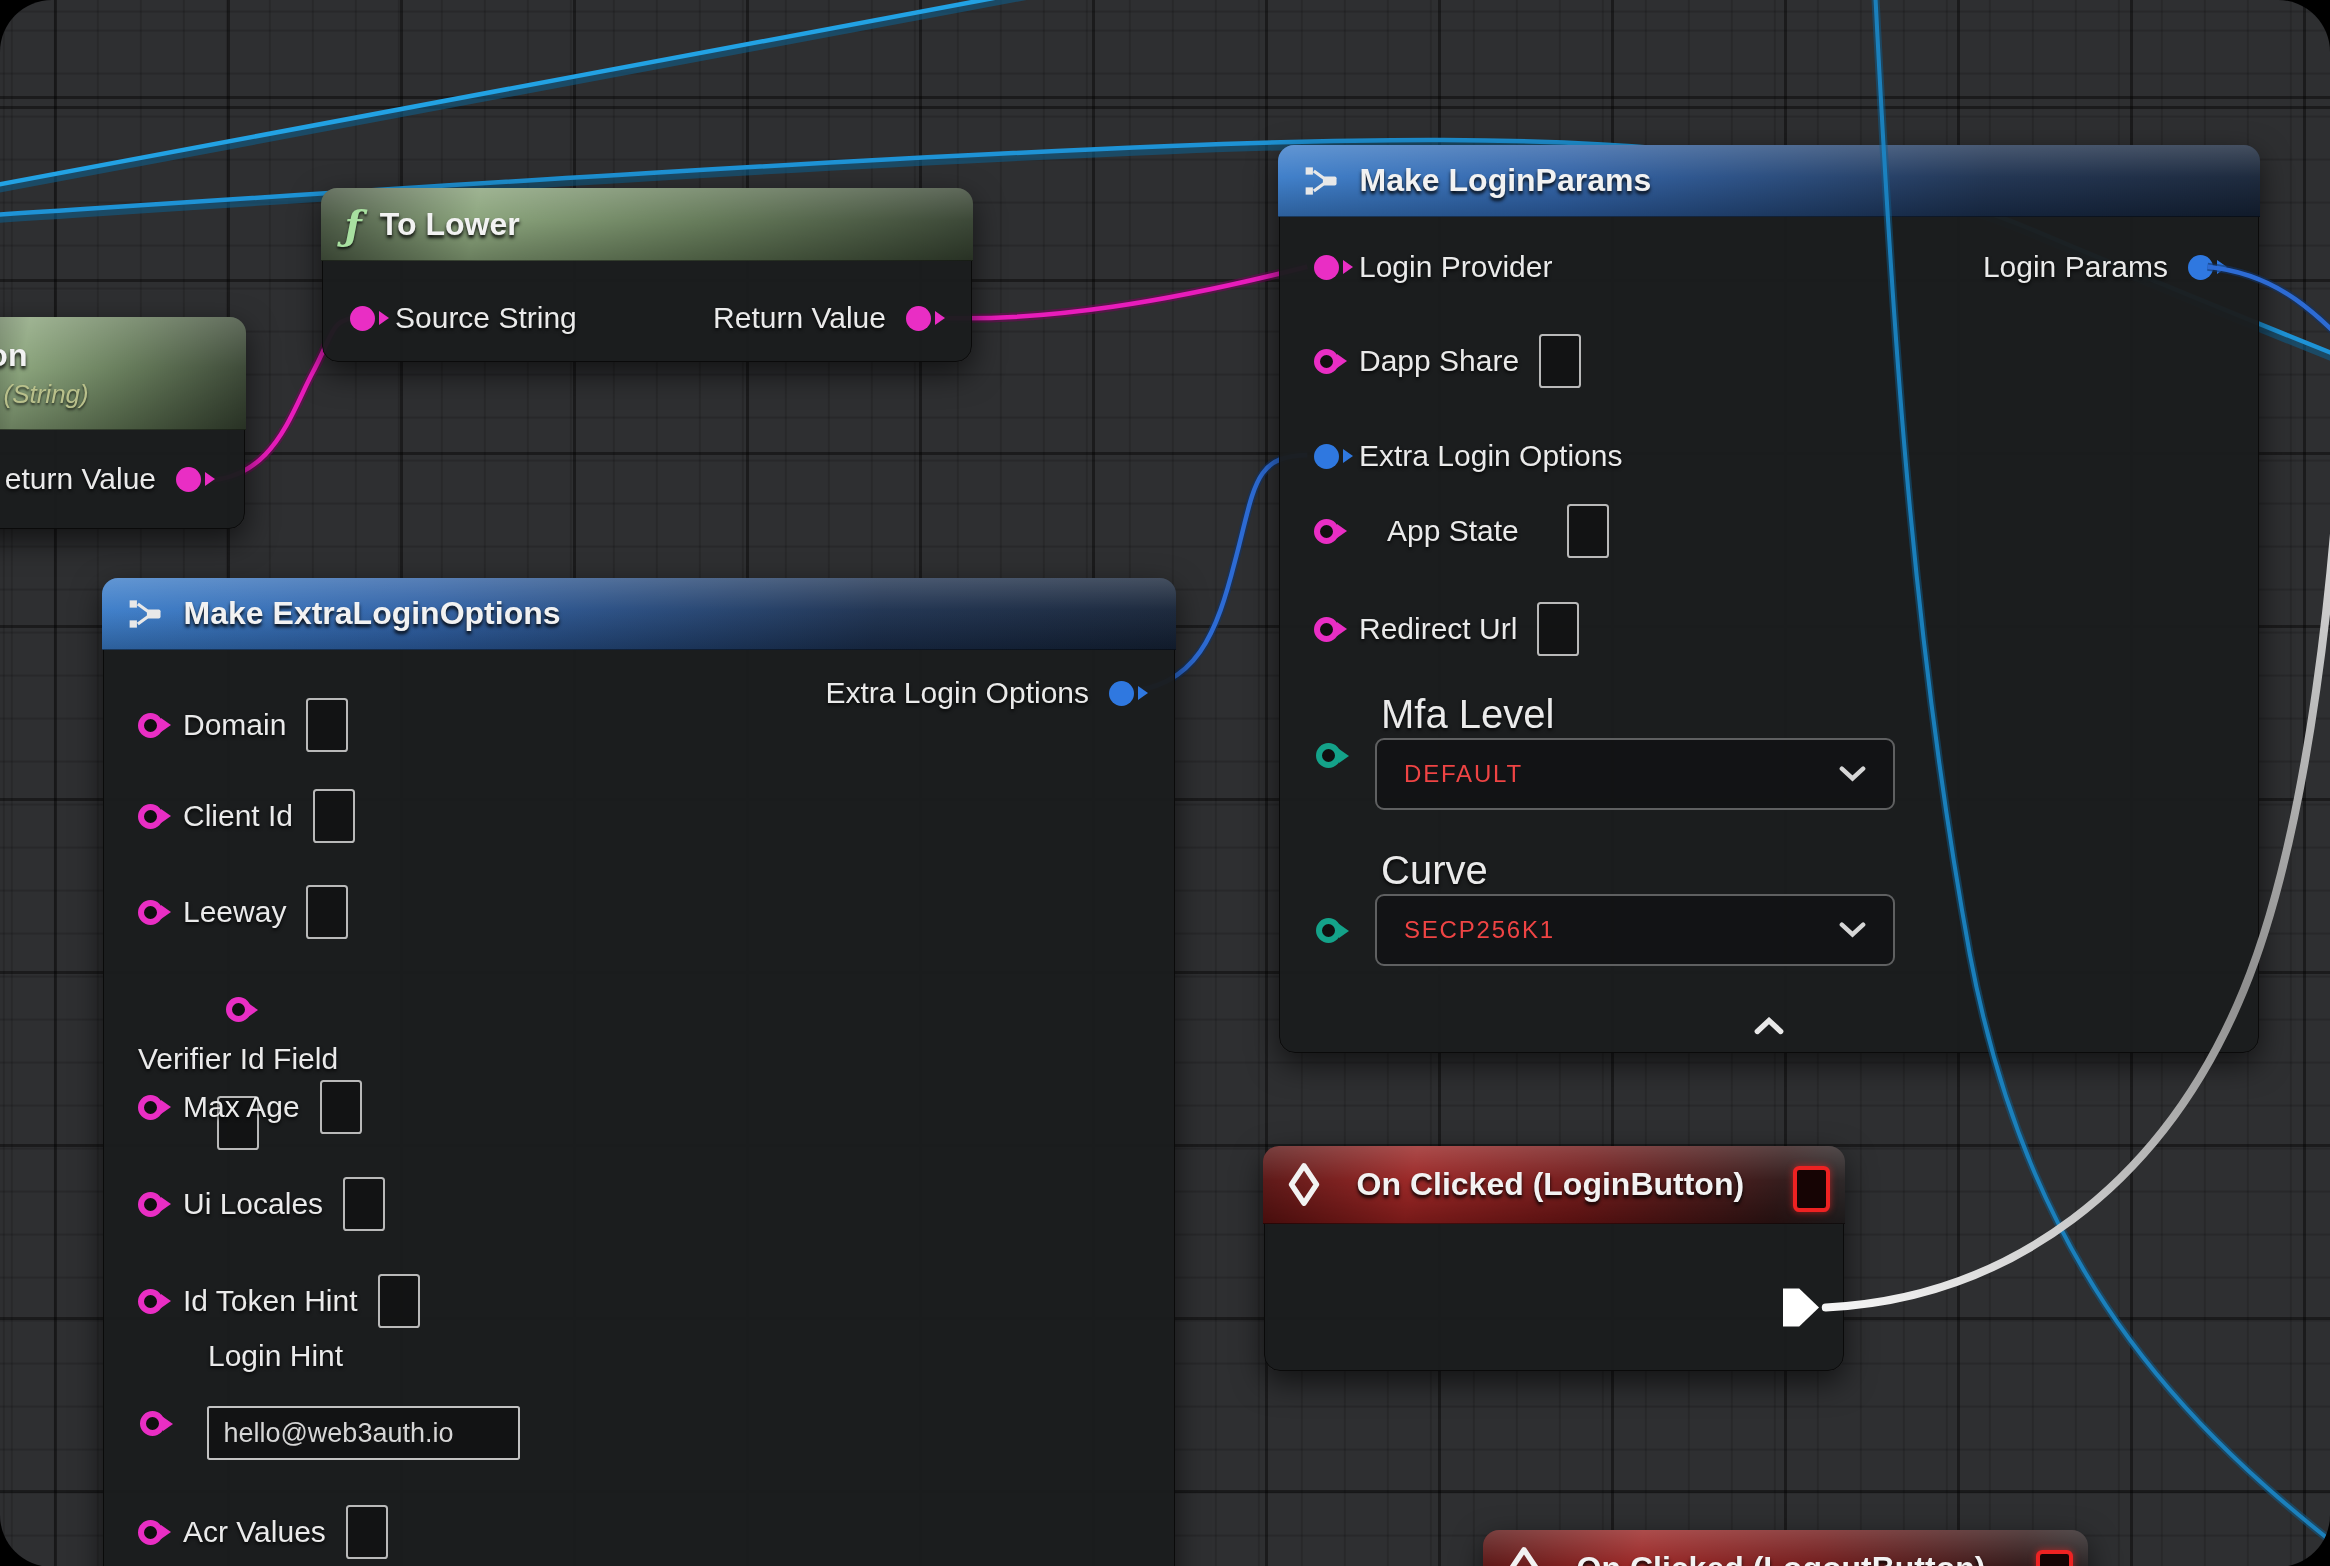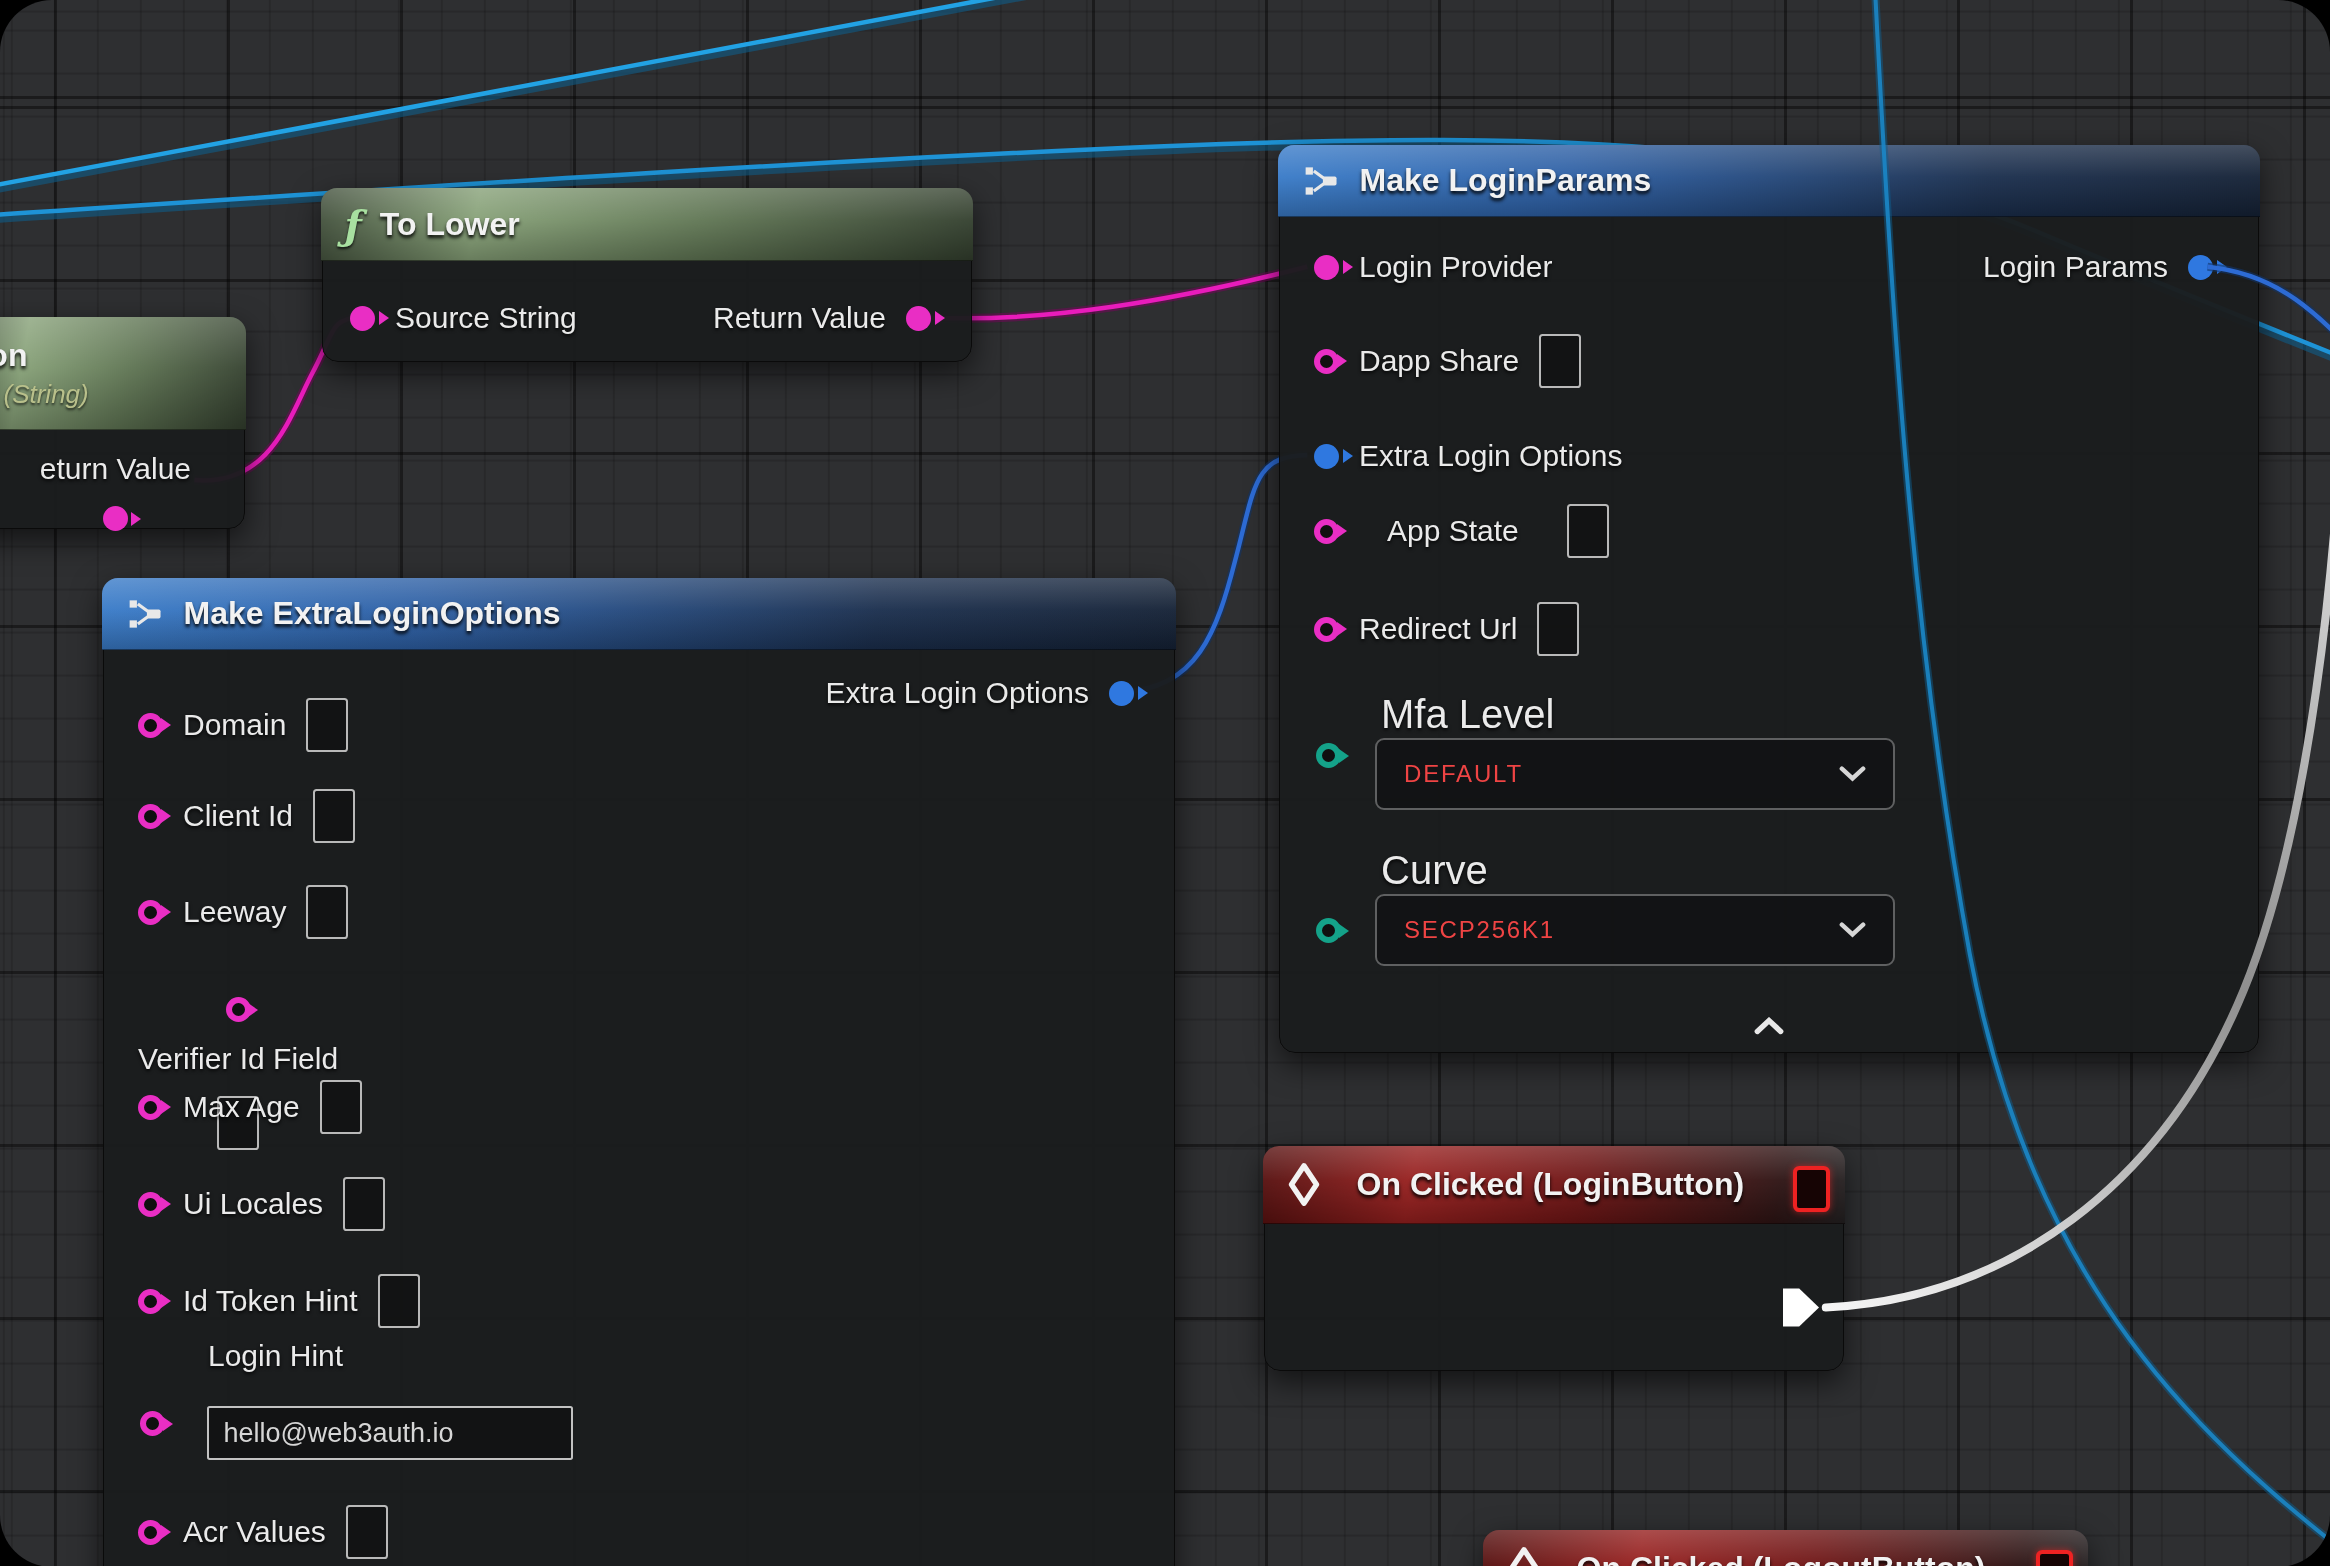--- a/index.html
+++ b/index.html
@@ -39,21 +39,21 @@
   .c-pink{color:#e92ec4}.c-blue{color:#2f78e0}.c-teal{color:#14a289}
   .checkbox{width:38px;height:50px;border:2.7px solid #b9b9b9;border-radius:3.6px;background:rgba(8,8,8,0.45);flex:none;}
   .sel-label{position:absolute;left:101px;height:36px;display:flex;align-items:center;
              font-size:40px;color:#eaeaea;text-shadow:0 1.8px 3.6px rgba(0,0,0,0.85);white-space:nowrap;}
   .dd{position:absolute;left:95px;width:520px;height:72px;background:rgba(18,19,20,0.9);border:2.7px solid #5f6061;
       border-radius:9px;display:flex;align-items:center;justify-content:space-between;padding:0 27px;box-sizing:border-box;}
   .ddval{font-size:24px;color:#ef4444;letter-spacing:1.8px;}
   .pin-abs{position:absolute;left:36px;}
   .lh-label{position:absolute;left:104px;height:36px;display:flex;align-items:center;font-size:30px;color:#eaeaea;
             text-shadow:0 1.8px 3.6px rgba(0,0,0,0.85);}
-  .lh-input{position:absolute;left:103px;width:366px;height:54px;background:#121314;border:2.7px solid #c2c2c2;
+  .lh-input{position:absolute;left:103px;width:313px;height:54px;background:#121314;border:2.7px solid #c2c2c2;
             border-radius:2.7px;color:#d6d6d6;font-size:27px;font-family:"Liberation Sans",sans-serif;
             padding:0 14.4px;box-sizing:border-box;}
   .collapse-btn{position:absolute;left:50%;transform:translateX(-50%);width:63px;height:31px;
             display:flex;align-items:center;justify-content:center;}
   .badge{position:absolute;right:14.4px;top:20px;width:29px;height:38px;border:4.5px solid #ee2222;border-radius:6.3px;
          background:#160404;box-shadow:0 0 7.2px rgba(255,40,40,0.55);z-index:2;}
   .exec-out{position:absolute;right:21.6px;}
 </style>
 </head>
 <body>
@@ -85,21 +85,21 @@
       <path d="M 1246,768 C 1330,766 1352,700 1372,622 C 1394,540 1392,506 1452,505" stroke="#123465" stroke-width="9" fill="none" stroke-opacity="0.6"></path>
       <path d="M 1246,768 C 1330,766 1352,700 1372,622 C 1394,540 1392,506 1452,505" stroke="#2d6bd4" stroke-width="5" fill="none"></path>
     </g>
   </svg>
 
   <div class="node" style="left:-43px;top:318px;width:286px;height:209px;">
     <div class="hdr green" style="height:112px;flex-direction:column;align-items:flex-start;justify-content:center;gap:5.4px;padding-left:12.6px;">
       <span class="title">tion</span>
       <span class="subtitle">ox (String)</span>
     </div>
-    <div class="row out" style="top:133px;right:53px;flex-direction:column;">
+    <div class="row out" style="top:133px;right:43px;">
       <span class="plabel">eturn Value</span>
       <span class="pin filled c-pink">
           <i class="wedge"></i>
         </span>
     </div>
   </div>
 
   <div class="node" style="left:322px;top:189px;width:648px;height:171px;">
     <div class="hdr green">
       <span class="fn-icon">ƒ</span>

